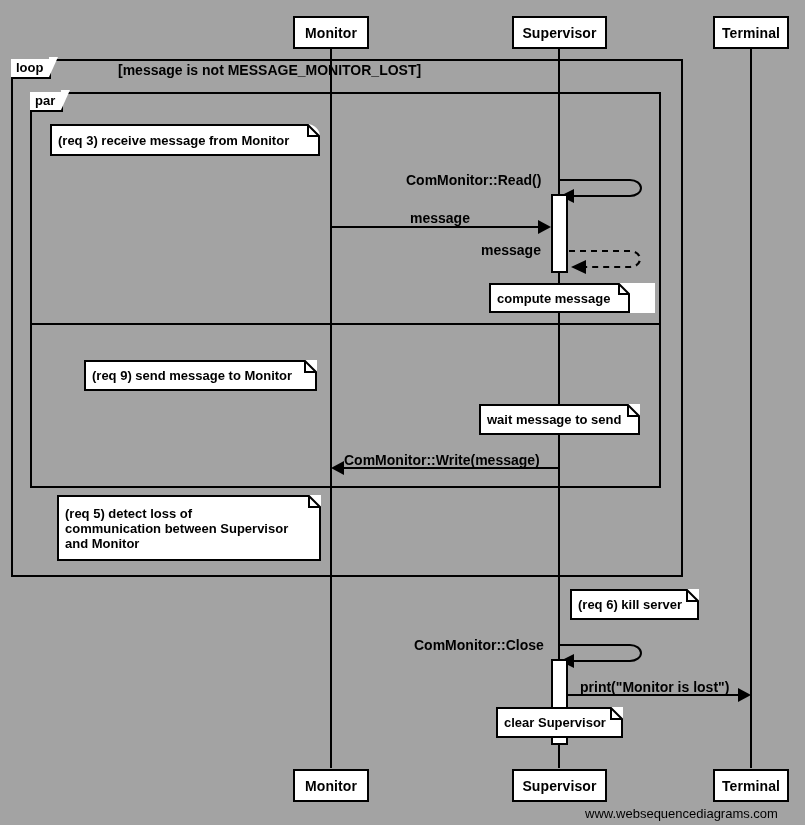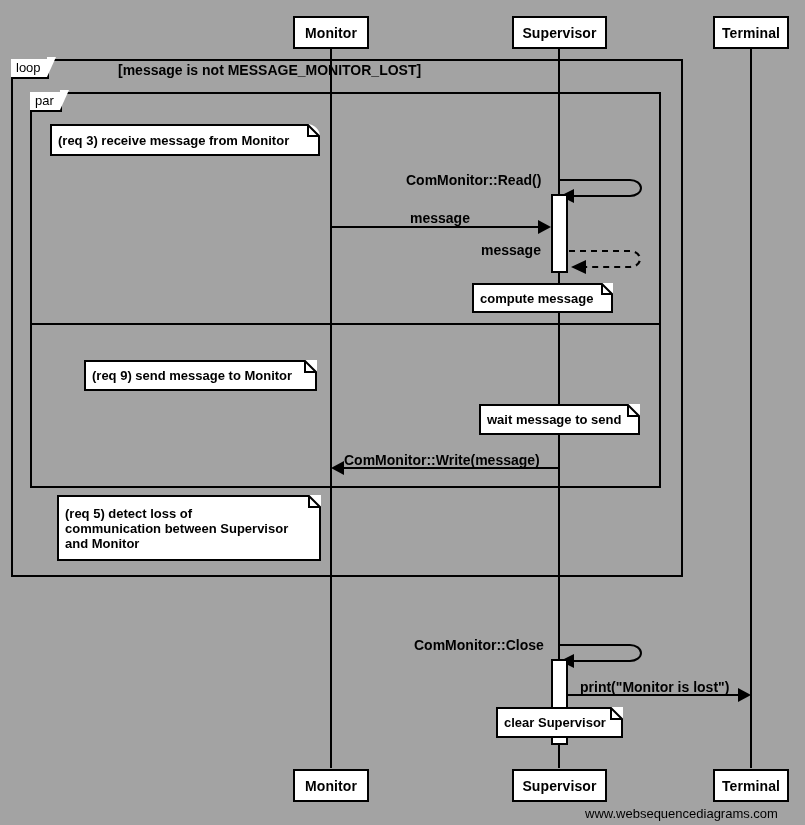--- a/index.html
+++ b/index.html
@@ -55,21 +55,21 @@
     border: 2px solid #000;
     background: transparent;
     box-sizing: border-box;
   }
   .frame-tab {
     position: absolute;
     background: #fff;
     border-right: 2px solid #000;
     border-bottom: 2px solid #000;
     box-sizing: border-box;
-    font-weight: normal;
+    font-weight: bold;
     font-size: 13px;
     padding: 1px 6px 1px 5px;
     line-height: 16px;
     height: 20px;
   }
   .frame-tab::after {
     content: "";
     position: absolute;
     right: -9px;
     top: -2px;
@@ -217,21 +217,21 @@
   <div class="arrowhead right" style="left:538px; top:220px;"></div>
 
   <div class="msg-label" style="left:481px; top:242px;">message</div>
   <div class="selfcall" style="left:568px; top:249px;">
     <svg width="86" height="26" viewBox="0 0 86 26">
       <path d="M1,2 H62 A10,8 0 0 1 62,18 H16" fill="none" stroke="#000" stroke-width="2.2" stroke-dasharray="6,5" stroke-linecap="butt"></path>
       <polygon points="18,11 18,25 3,18" fill="#000"></polygon>
     </svg>
   </div>
 
-  <div class="note" style="left:472px; top:283px; width:141px; height:30px;">
+  <div class="note" style="left:489px; top:283px; width:166px; height:30px;">
     <svg width="141" height="30" viewBox="0 0 141 30">
       <path d="M1,1 H130 L140,11 V29 H1 Z" fill="#fff" stroke="#000" stroke-width="2"></path>
       <path d="M130,1 V11 H140" fill="none" stroke="#000" stroke-width="2"></path>
     </svg>
     <div class="note-text">compute message</div>
   </div>
 
   <div class="note" style="left:84px; top:360px; width:233px; height:31px;">
     <svg width="233" height="31" viewBox="0 0 233 31">
       <path d="M1,1 H221 L232,12 V30 H1 Z" fill="#fff" stroke="#000" stroke-width="2"></path>
@@ -255,20 +255,27 @@
   <div class="note" style="left:57px; top:495px; width:264px; height:66px;">
     <svg width="264" height="66" viewBox="0 0 264 66">
       <path d="M1,1 H252 L263,12 V65 H1 Z" fill="#fff" stroke="#000" stroke-width="2"></path>
       <path d="M252,1 V12 H263" fill="none" stroke="#000" stroke-width="2"></path>
     </svg>
     <div class="note-text" style="justify-content:center;">(req 5) detect loss of
 communication between Supervisor
 and Monitor</div>
   </div>
 
+  <div class="note" style="left:570px; top:589px; width:129px; height:31px;">
+    <svg width="129" height="31" viewBox="0 0 129 31">
+      <path d="M1,1 H117 L128,12 V30 H1 Z" fill="#fff" stroke="#000" stroke-width="2"></path>
+      <path d="M117,1 V12 H128" fill="none" stroke="#000" stroke-width="2"></path>
+    </svg>
+    <div class="note-text">(req 6) kill server</div>
+  </div>
 
   <div class="msg-label" style="left:414px; top:637px;">ComMonitor::Close</div>
   <div class="selfcall" style="left:558px; top:643px;">
     <svg width="96" height="26" viewBox="0 0 96 26">
       <path d="M1,2 H72 A11,8 0 0 1 72,18 H14" fill="none" stroke="#000" stroke-width="2" stroke-linecap="square"></path>
       <polygon points="16,11 16,25 2,18" fill="#000"></polygon>
     </svg>
   </div>
 
   <div class="activation" style="left:551px; top:659px; width:17px; height:86px;"></div>

